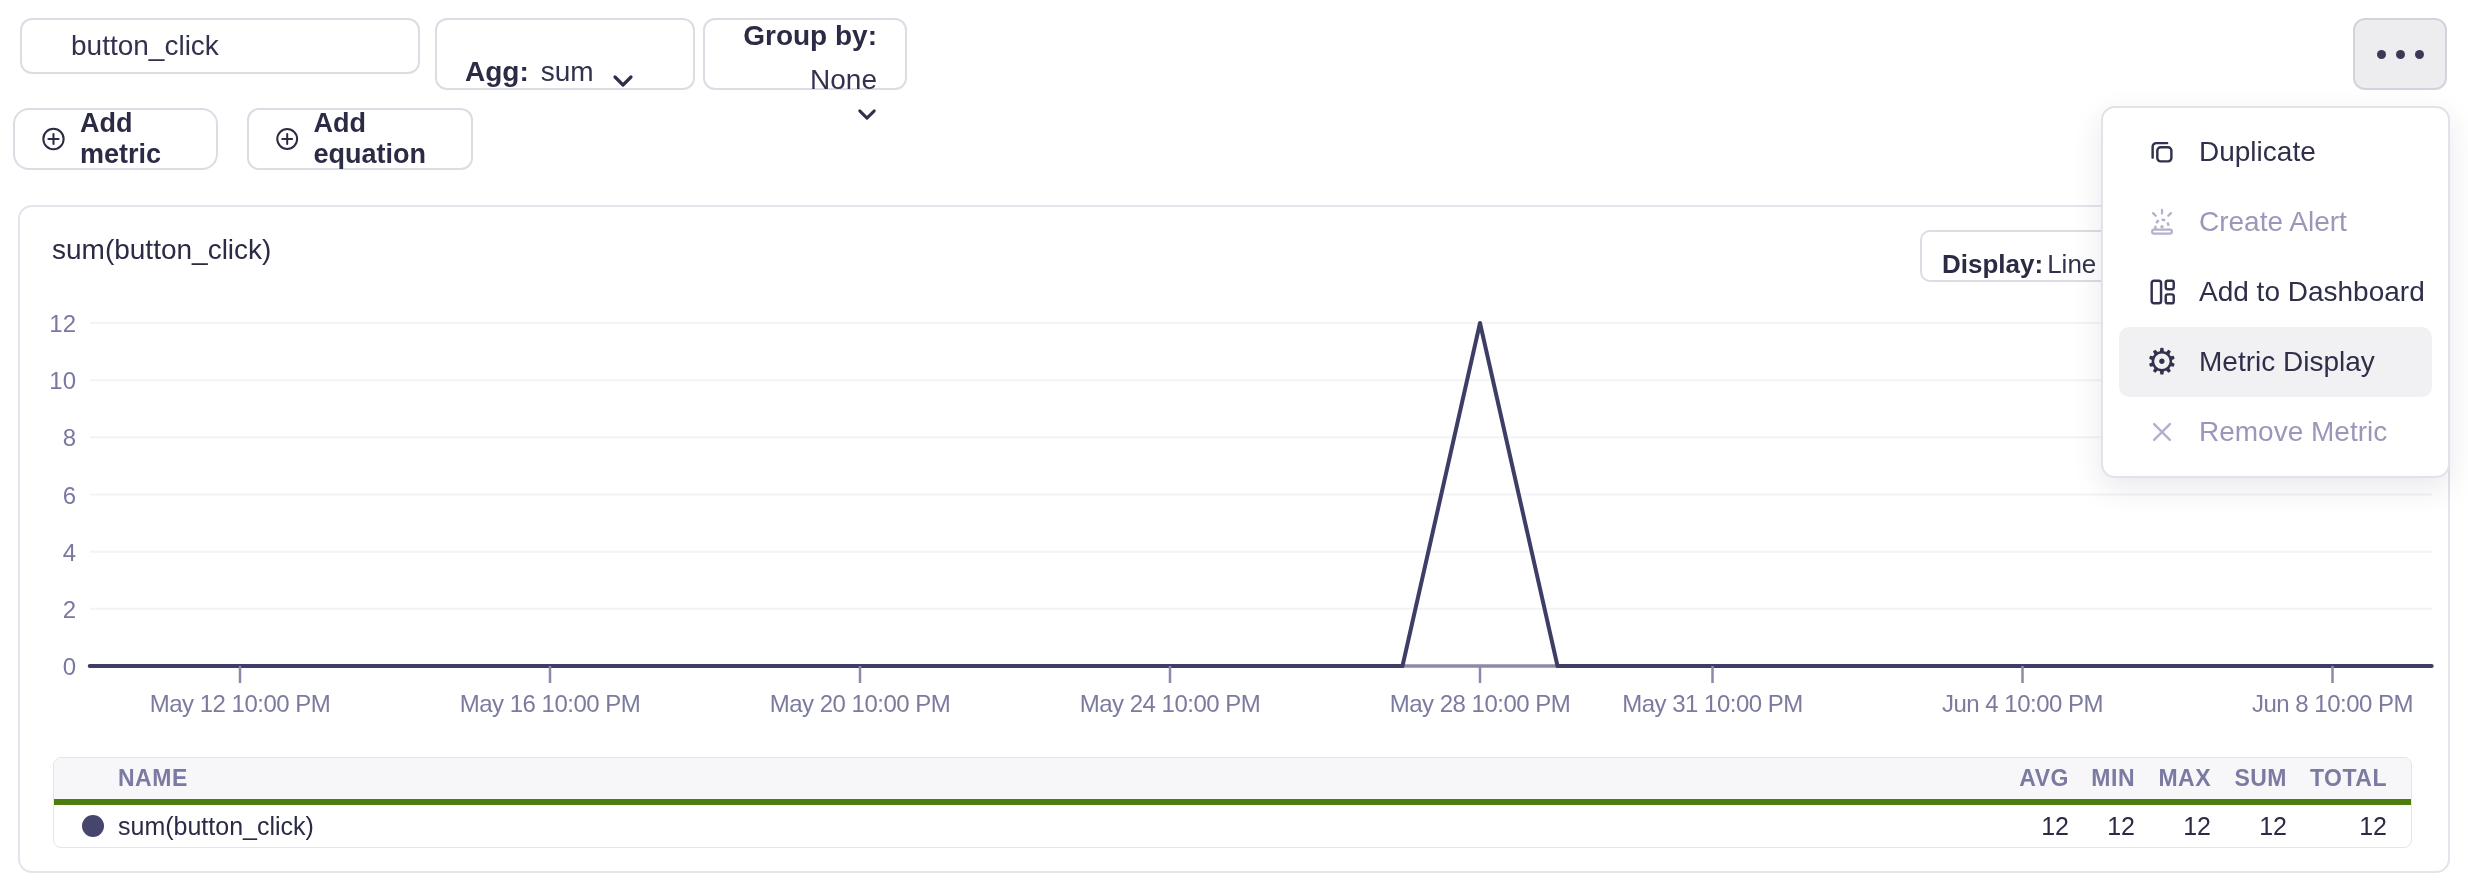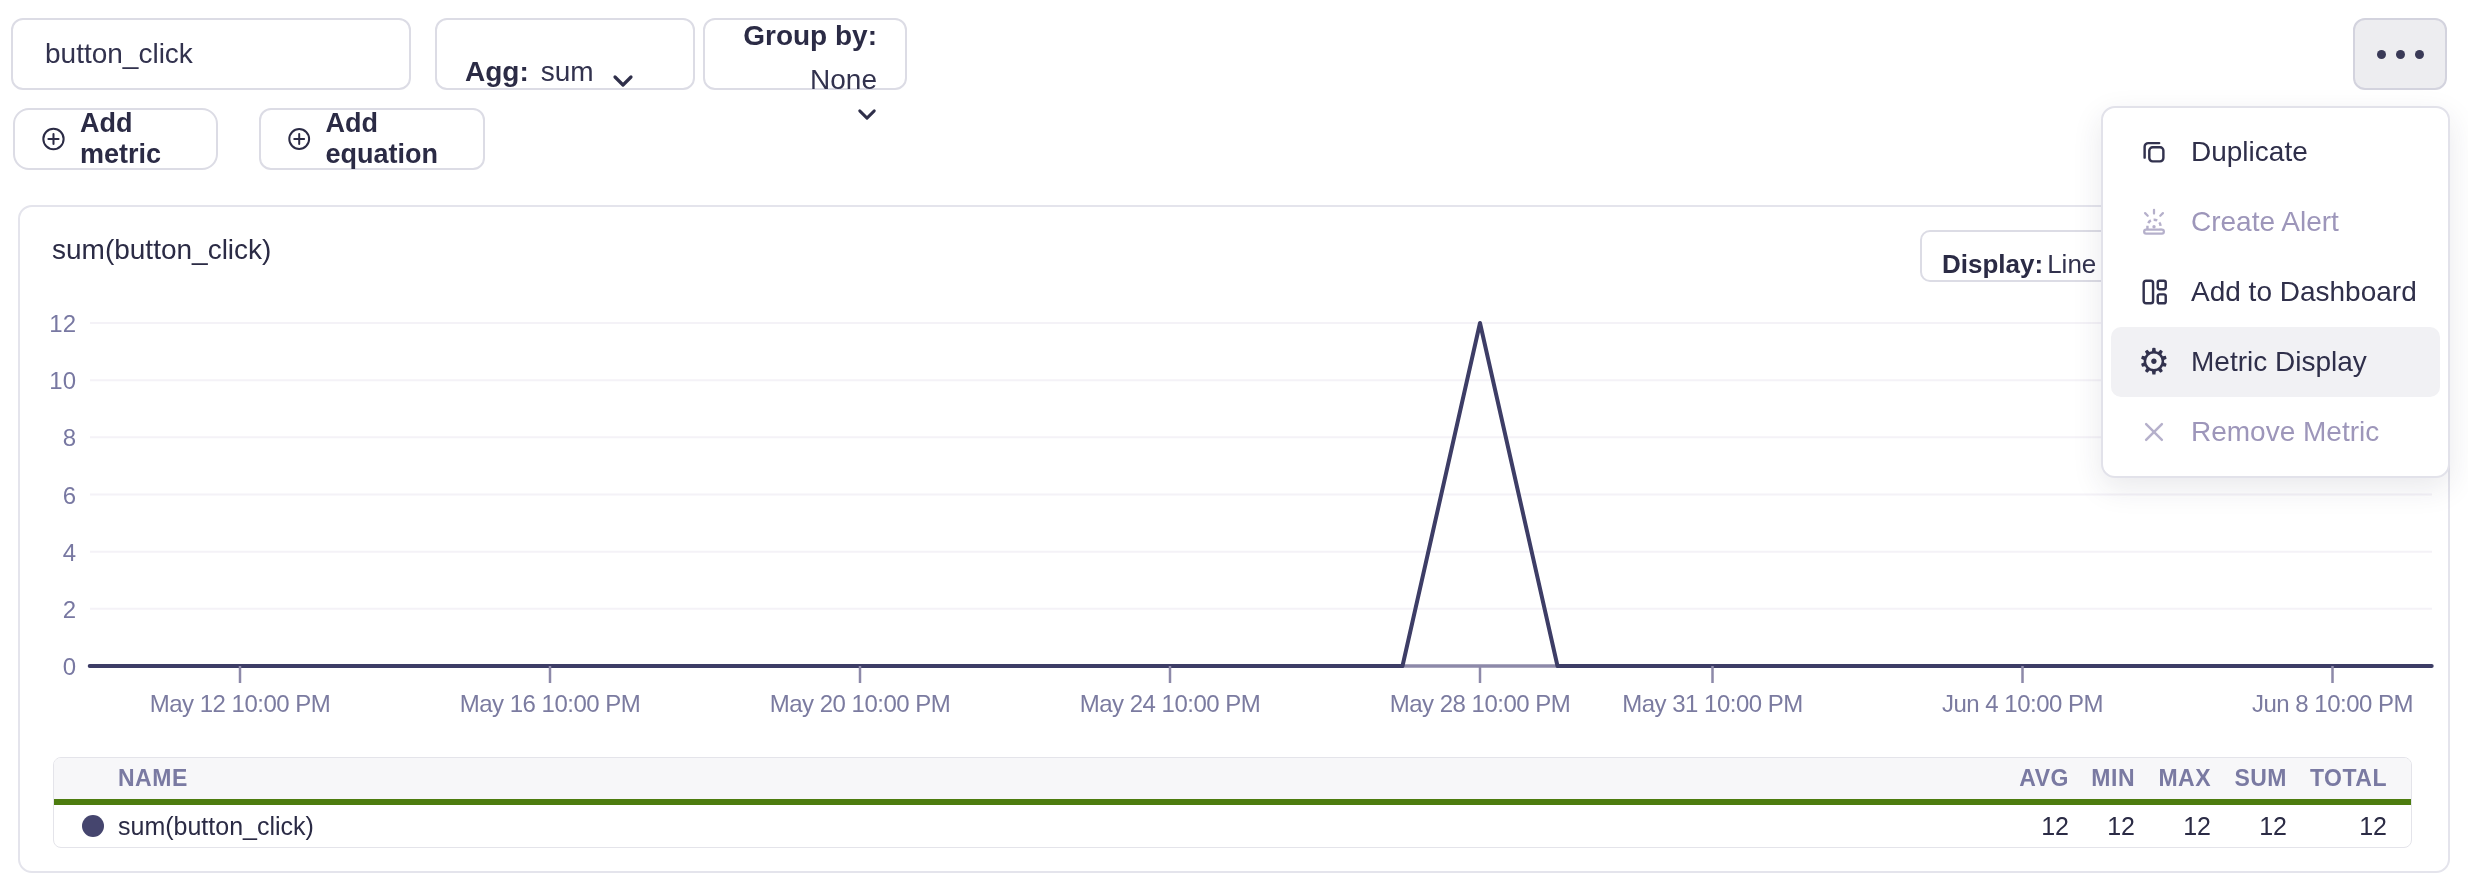--- a/index.html
+++ b/index.html
@@ -2,42 +2,42 @@
 <html><head>
 <meta charset="utf-8">
 <style>
   html,body{margin:0;padding:0;background:#fff;}
   .page{position:relative;width:2468px;height:894px;background:#ffffff;
         font-family:"Liberation Sans",sans-serif;color:#30304c;overflow:hidden;}
 
   
   .ctl{position:absolute;box-sizing:border-box;display:flex;align-items:center;
        background:#fff;border:2px solid #dcdce5;border-radius:12px;}
-  .metric-input{left:11px;top:18px;width:400px;height:72px;padding:0 30px;}
+  .metric-input{left:20px;top:18px;width:400px;height:56px;padding:0 47px;}
   .metric-input input{border:none;outline:none;width:100%;font-family:"Liberation Sans",sans-serif;
        font-size:28px;color:#32324e;background:transparent;}
   .dd{gap:12px;padding:0 28px;cursor:pointer;align-items:flex-end;}
   .agg-dd{left:435px;top:18px;width:260px;height:72px;}
   .group-dd{left:703px;top:18px;width:204px;height:72px;flex-direction:column;}
   .dd .lbl{font-weight:700;font-size:28px;color:#2b2b45;white-space:nowrap;}
   .dd .val{font-size:28px;color:#32324e;white-space:nowrap;}
   .dd svg{margin-left:6px;flex:none;}
   .filter-box{left:918px;top:18px;width:1420px;height:72px;padding:0 22px;gap:14px;}
   .filter-box input{border:none;outline:none;flex:1;background:transparent;
        font-family:"DejaVu Sans Mono","Liberation Mono",monospace;font-size:27px;color:#32324e;}
   .filter-box input::placeholder{color:#7d7d9e;}
   .more-btn{left:2353px;top:18px;width:94px;height:72px;background:#ededf0;border-color:#d3d3de;
        justify-content:center;gap:10px;cursor:pointer;}
   .more-btn .dot{width:9px;height:9px;border-radius:50%;background:#3a3a57;}
 
   
   .add-btn{top:108px;height:62px;gap:14px;padding:0 26px;cursor:pointer;font-weight:700;
        font-size:27px;color:#2b2b45;}
   .add-metric{left:13px;width:205px;border-radius:16px;}
-  .add-equation{left:259px;width:226px;}
+  .add-equation{left:247px;width:226px;}
 
   
   .card{position:absolute;left:18px;top:205px;width:2432px;height:668px;box-sizing:border-box;
         background:#fff;border:2px solid #e4e4ec;border-radius:14px;}
   .chart-title{position:absolute;left:52px;top:234px;font-size:28px;color:#2b2b45;}
   .display-btn{left:1920px;top:230px;width:262px;height:52px;gap:4px;padding:0 20px;
         border-radius:10px;cursor:pointer;}
   .display-btn .lbl{font-weight:700;font-size:26px;color:#2b2b45;}
   .display-btn .val{font-size:26px;color:#32324e;}
   #chart-svg{position:absolute;left:0;top:290px;}
@@ -51,21 +51,21 @@
   .t-row{display:flex;align-items:center;height:42px;font-size:25px;color:#2b2b45;cursor:pointer;}
   .c-name{flex:1;display:flex;align-items:center;padding-left:28px;}
   .t-head .c-name{padding-left:64px;}
   .c-stat{text-align:right;flex:none;}
   .w-avg{width:110px;}.w-min{width:66px;}.w-max{width:76px;}.w-sum{width:76px;}
   .w-total{width:100px;padding-right:24px;}
   .legend-dot{width:22px;height:22px;border-radius:50%;background:#45456e;margin-right:14px;flex:none;}
 
   
   .menu{position:absolute;left:2101px;top:106px;width:349px;box-sizing:border-box;
-        background:#fff;border:2px solid #e2e2ea;border-radius:14px;padding:9px 8px;
+        background:#fff;border:2px solid #e2e2ea;border-radius:14px;padding:9px 16px;
         box-shadow:0 10px 30px rgba(40,40,70,0.10);z-index:10;}
   .menu-item{display:flex;align-items:center;height:70px;padding:0 0 0 26px;gap:20px;
         border-radius:10px;font-size:28px;font-weight:500;color:#2f2f4a;cursor:pointer;}
   .menu-item.hl{background:#f1f1f4;}
   .menu-item.disabled{color:#9d96ba;cursor:default;}
   .menu-item .mi{width:34px;height:34px;flex:none;display:flex;align-items:center;justify-content:center;}
   .menu-item.disabled .mi{opacity:0.75;}
   .gear-glyph{font-family:"DejaVu Sans",sans-serif;font-size:36px;line-height:34px;color:#32324e;}
 </style>
 </head>

